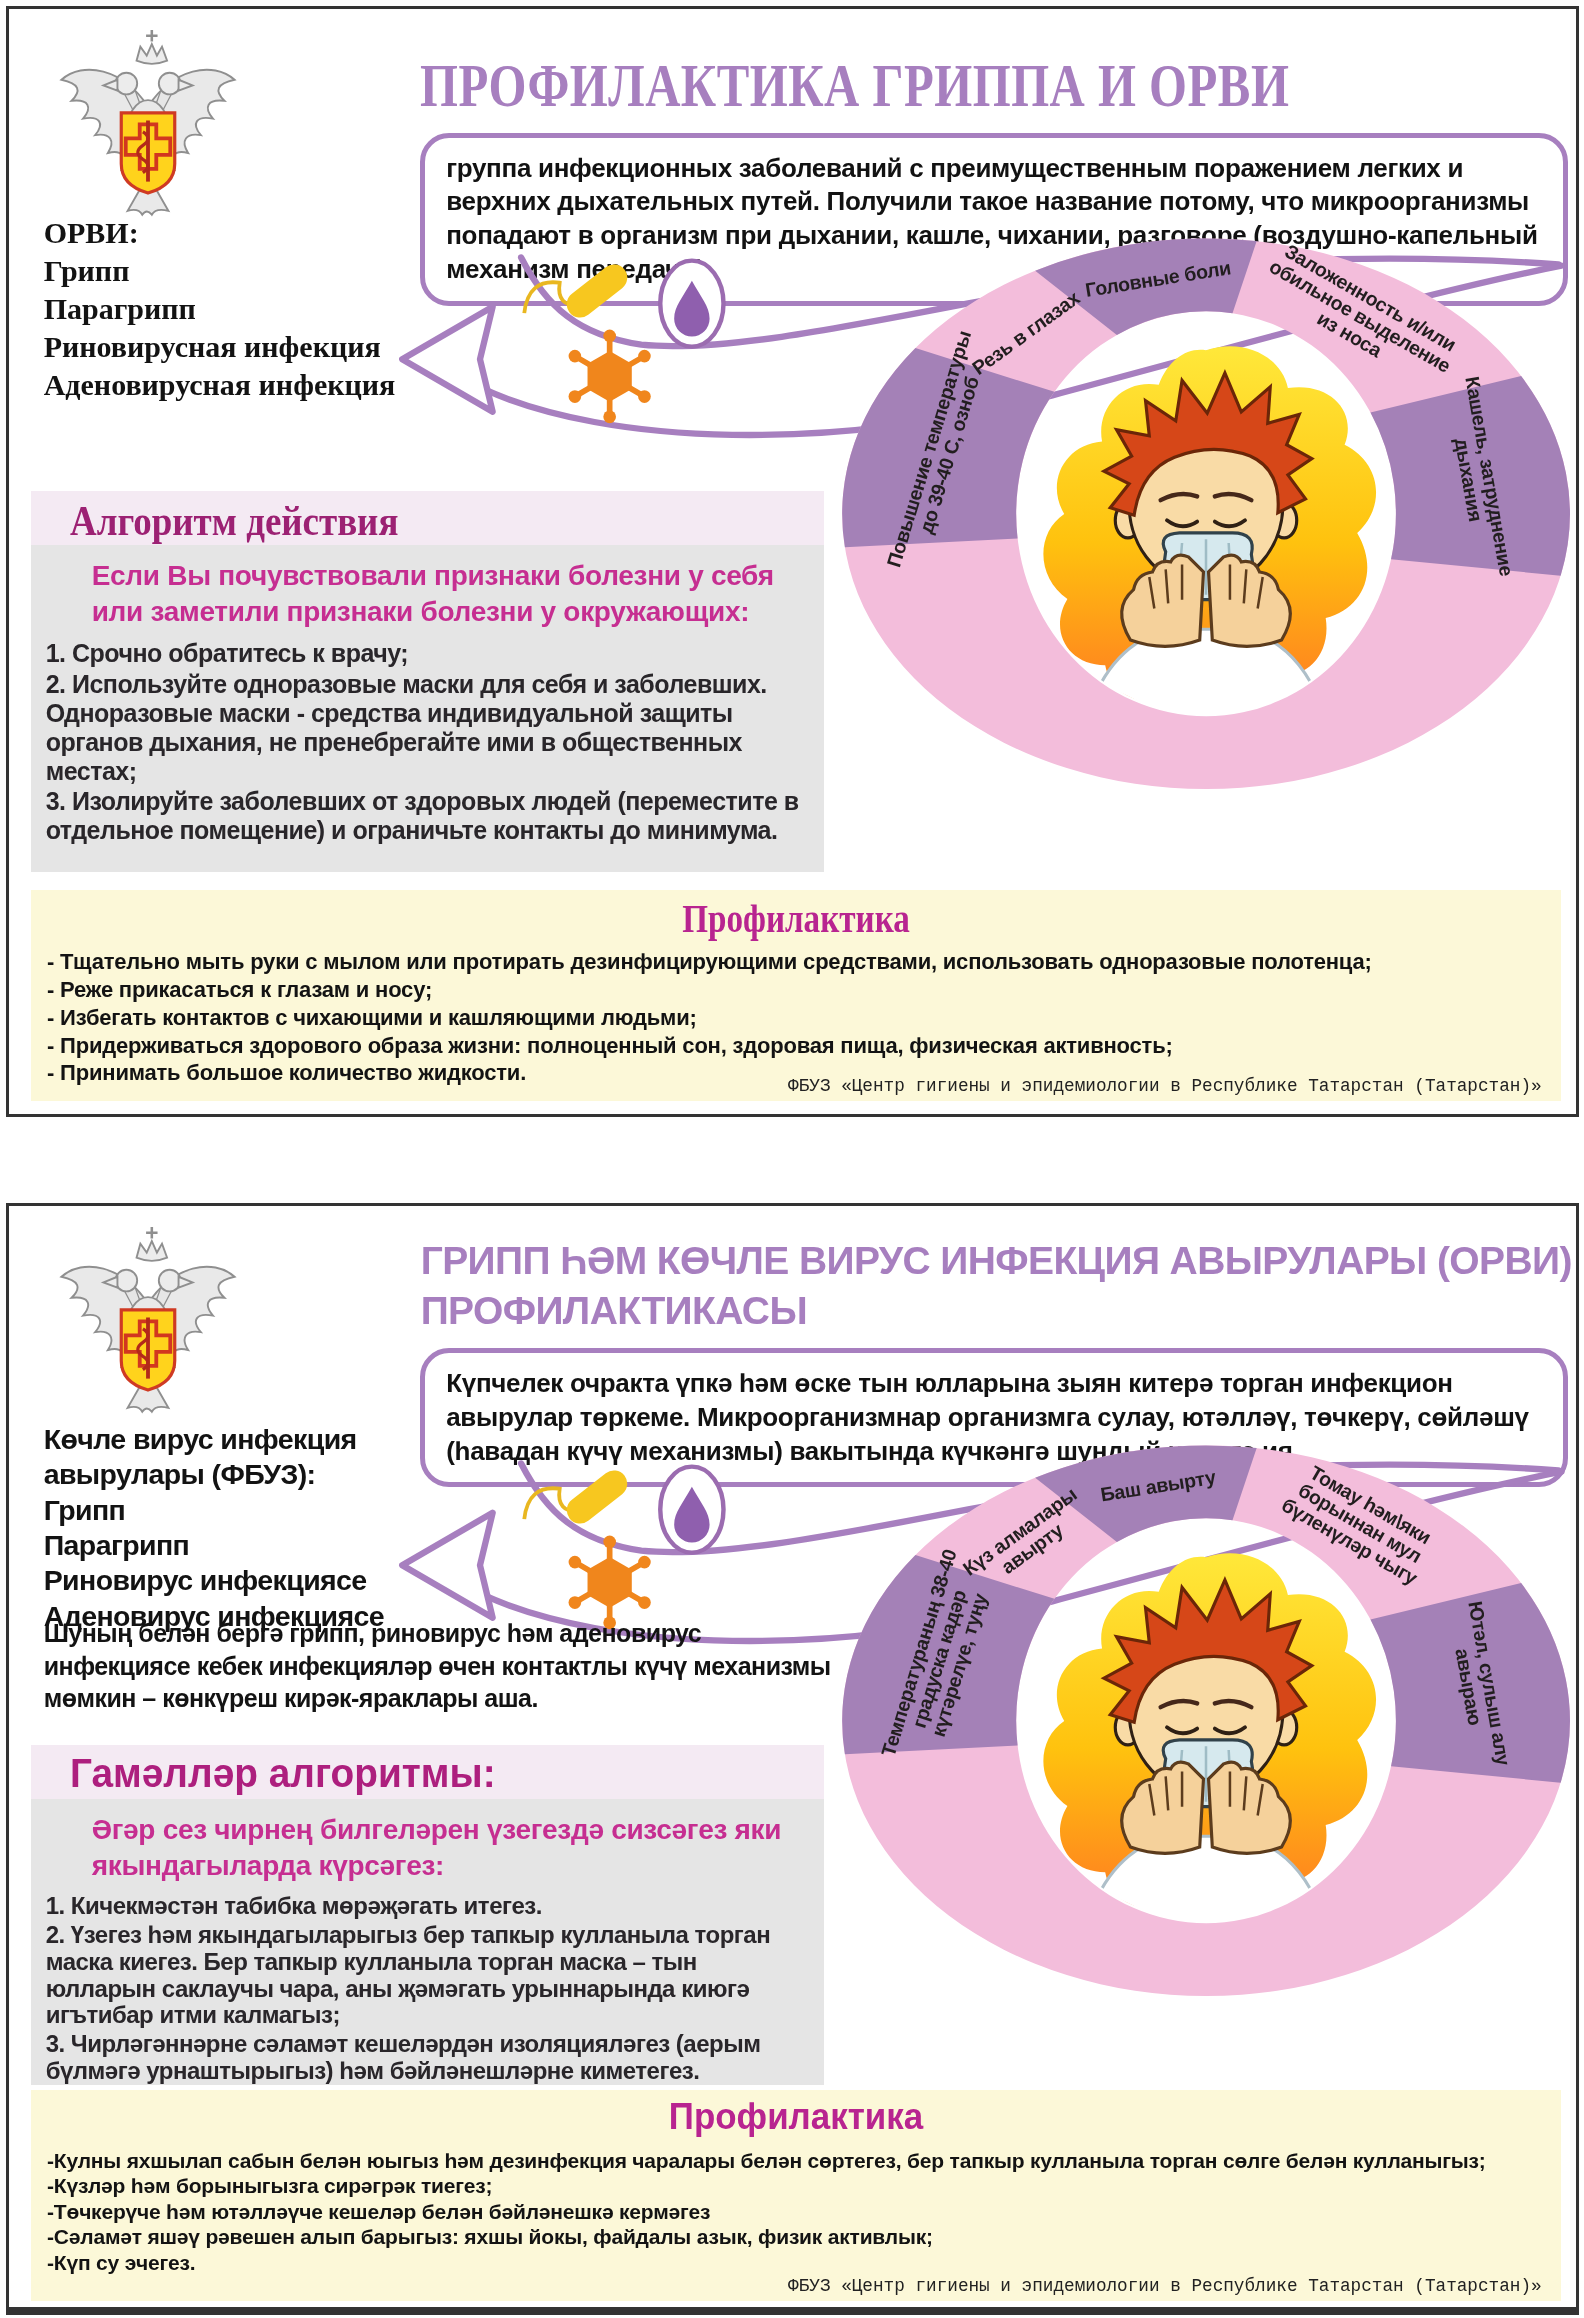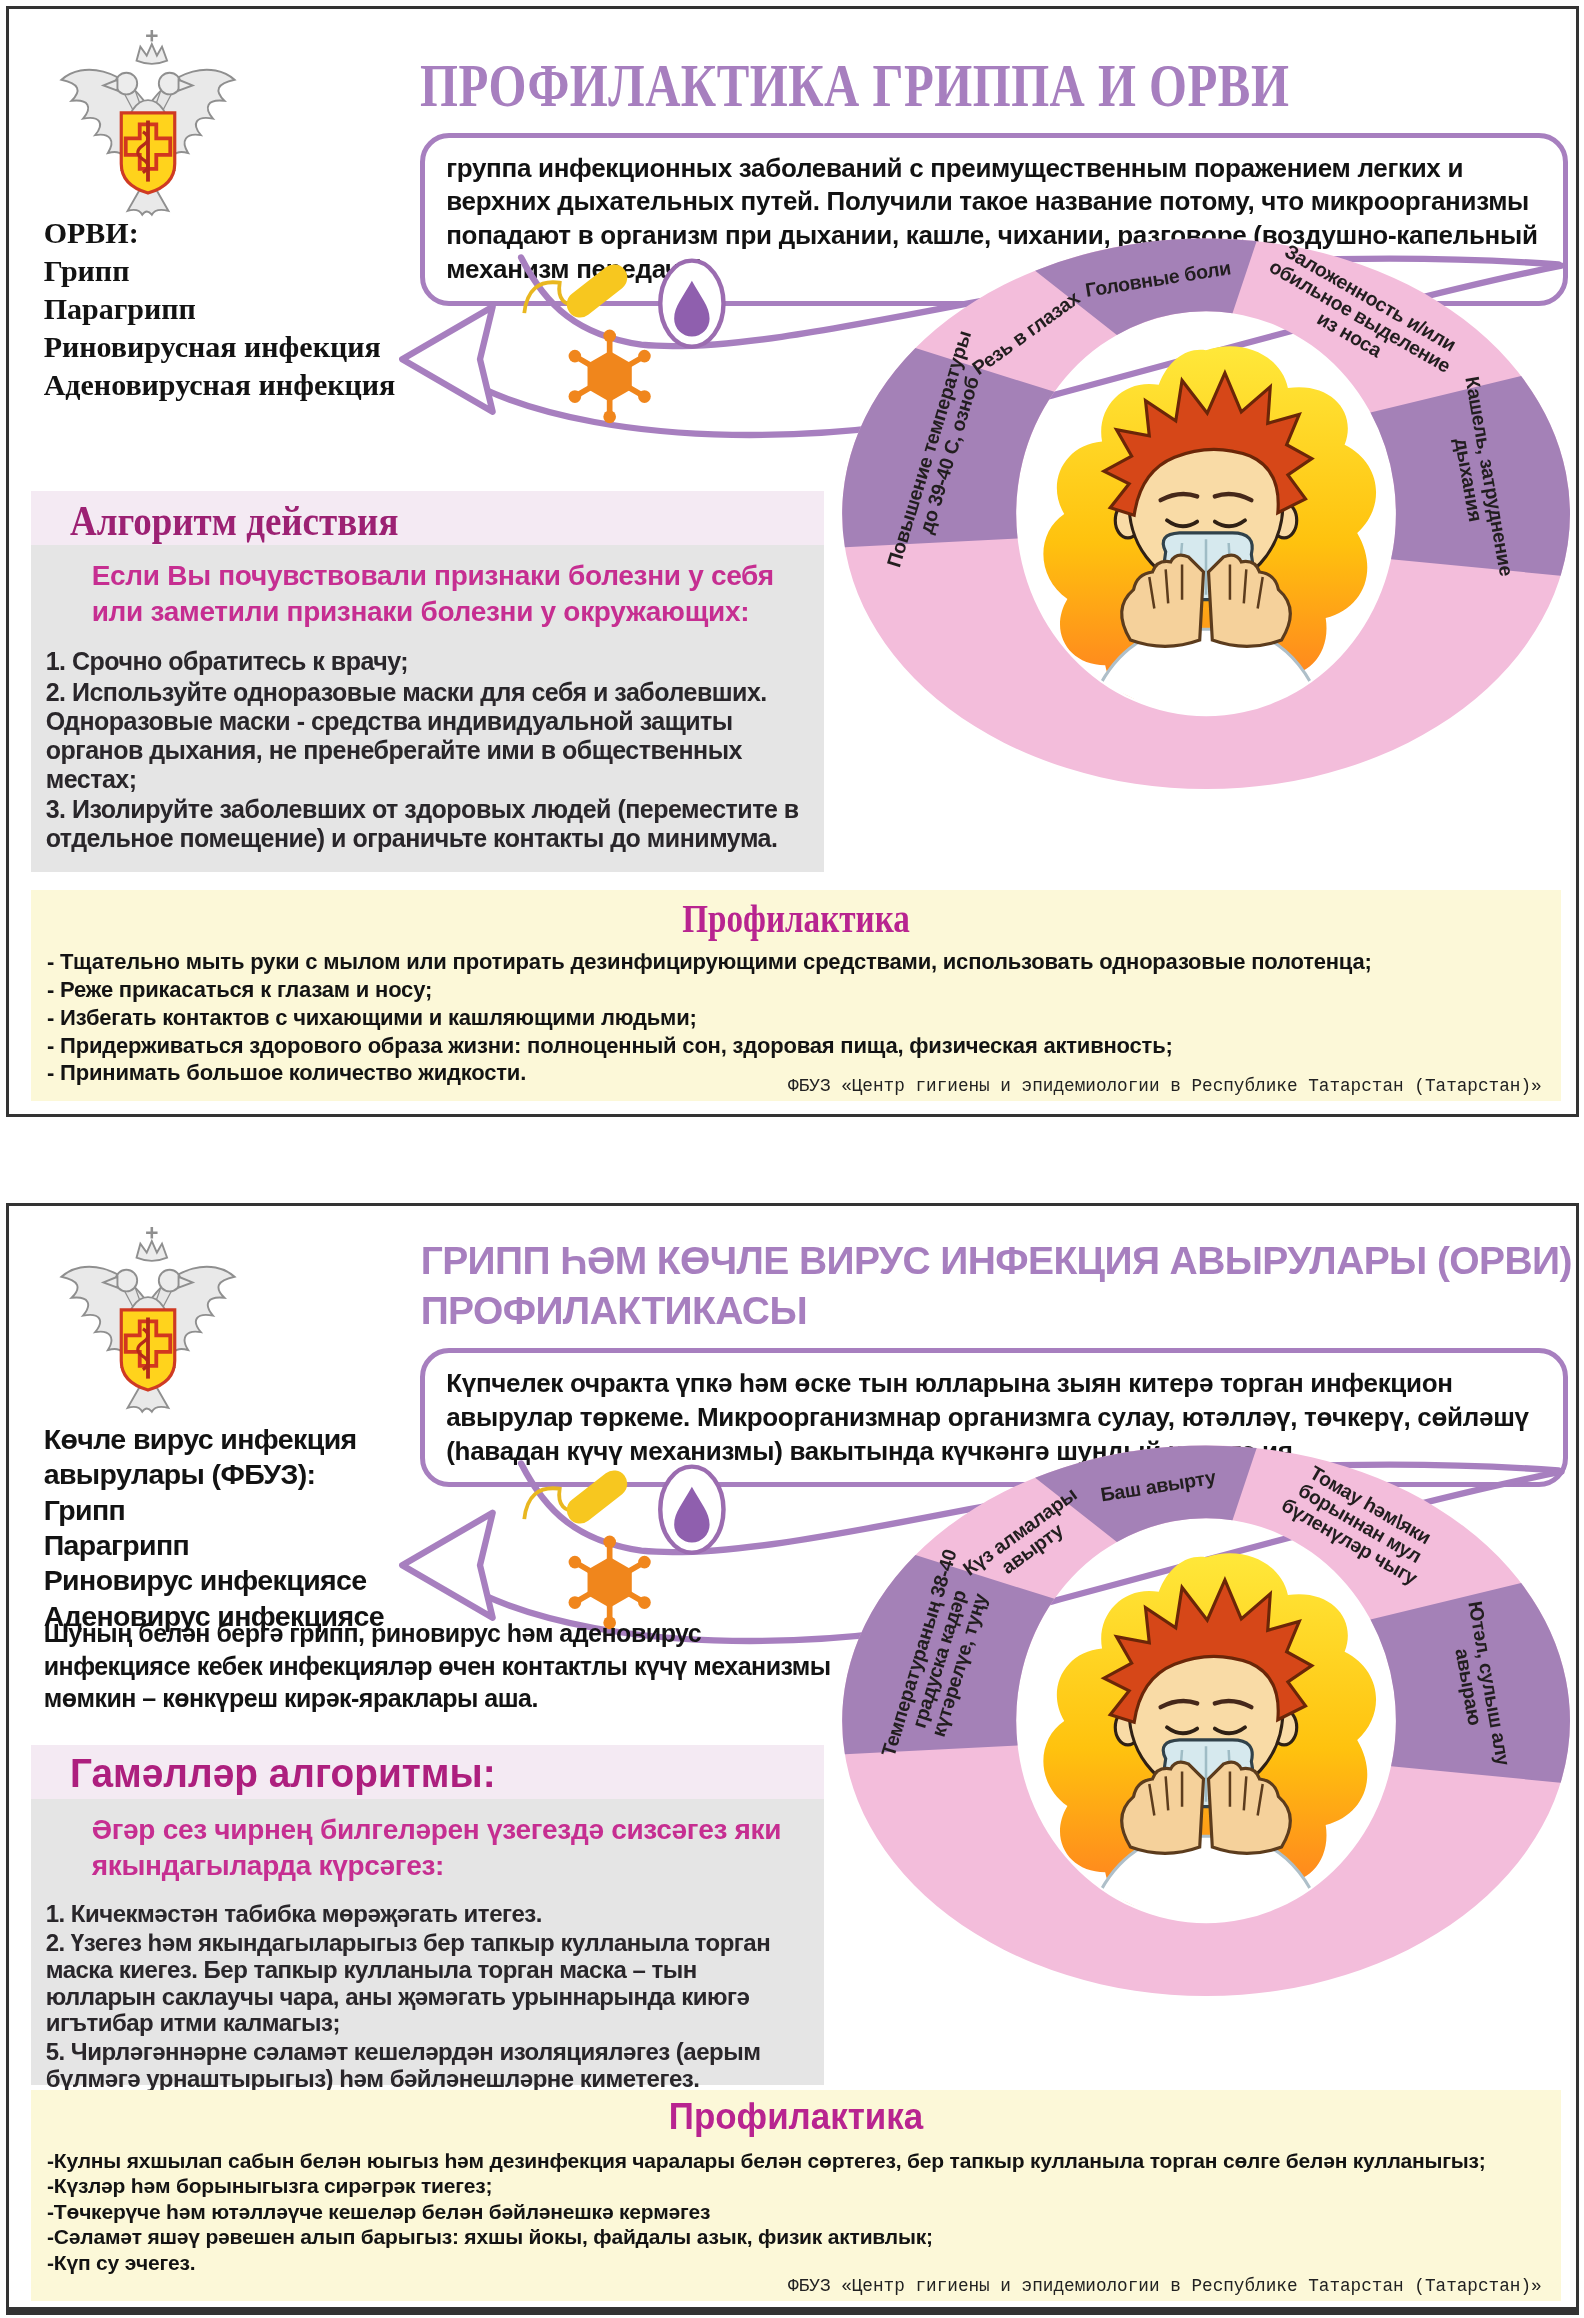--- a/index.html
+++ b/index.html
@@ -36,21 +36,21 @@
   .algo { left:22px; top:482px; width:793px; height:381px; background:#e5e5e5; }
   #poster-tt .algo { top:507px; height:340px;margin-top:32px; }
   .algo-band { position:absolute; left:0; top:0; width:100%; height:54px; background:#f4eaf3; }
   .algo-title { position:absolute; left:39px; top:6.3px; font-family:"Liberation Serif", serif;
                 font-weight:700; font-size:42px; color:#9c2173; white-space:nowrap;
                 transform:scaleX(.88); transform-origin:0 0; }
   #poster-tt .algo-title { font-family:"Liberation Sans", sans-serif; font-size:40px;
                            color:#ad1f7e; transform:scaleX(.97); }
   .algo-sub { position:absolute; left:61px; top:67px; width:702px; font-weight:700;
               font-size:28px; line-height:1.28; color:#c62e91; letter-spacing:-0.3px; }
-  .algo-items { position:absolute; left:15px; top:156px; width:765px; font-weight:700;
+  .algo-items { position:absolute; left:15px; top:148px; width:765px; font-weight:700;
                 font-size:25px; line-height:1.16; color:#29262a; letter-spacing:-0.5px; }
   #poster-tt .algo-items { font-size:24px; line-height:1.12; }
   .algo-item { margin-bottom:1.9px; }
 
   .ring { left:830px; top:223px; width:736px; height:573px; }
   #poster-tt .ring { top:233px; }
   .ring > svg.base { position:absolute; left:0; top:0; }
   .person { position:absolute; left:178px; top:80px; width:378px; height:404px; }
   .sym { position:absolute; font-weight:700; font-size:19.6px; line-height:1.06; color:#221e1f;
          text-align:center; white-space:nowrap; letter-spacing:-0.3px;
@@ -266,21 +266,21 @@
 
     <div class="contact-note">Шуның белән бергә грипп, риновирус һәм аденовирус инфекциясе кебек инфекцияләр өчен контактлы күчү механизмы мөмкин – көнкүреш кирәк-яраклары аша.</div>
 
     <div class="algo">
       <div class="algo-band"></div>
       <h2 class="algo-title">Гамәлләр алгоритмы:</h2>
       <p class="algo-sub">Әгәр сез чирнең билгеләрен үзегездә сизсәгез яки якындагыларда күрсәгез:</p>
       <div class="algo-items">
         <div class="algo-item">1. Кичекмәстән табибка мөрәҗәгать итегез.</div>
         <div class="algo-item">2. Үзегез һәм якындагыларыгыз бер тапкыр кулланыла торган маска киегез. Бер тапкыр кулланыла торган маска – тын юлларын саклаучы чара, аны җәмәгать урыннарында киюгә игътибар итми калмагыз;</div>
-        <div class="algo-item">5. Чирләгәннәрне сәламәт кешеләрдән изоляцияләгез (аерым бүлмәгә урнаштырыгыз) һәм бәйләнешләрне киметегез.</div>
+        <div class="algo-item">3. Чирләгәннәрне сәламәт кешеләрдән изоляцияләгез (аерым бүлмәгә урнаштырыгыз) һәм бәйләнешләрне киметегез.</div>
       </div>
     </div>
 
     <div class="ring">
       <svg class="base" width="736" height="573" viewBox="0 0 1163 905">
           <use href="#ring-g"></use>
         </svg>
       <svg class="person" viewBox="0 0 600 640">
           <use href="#person-g"></use>
         </svg>

